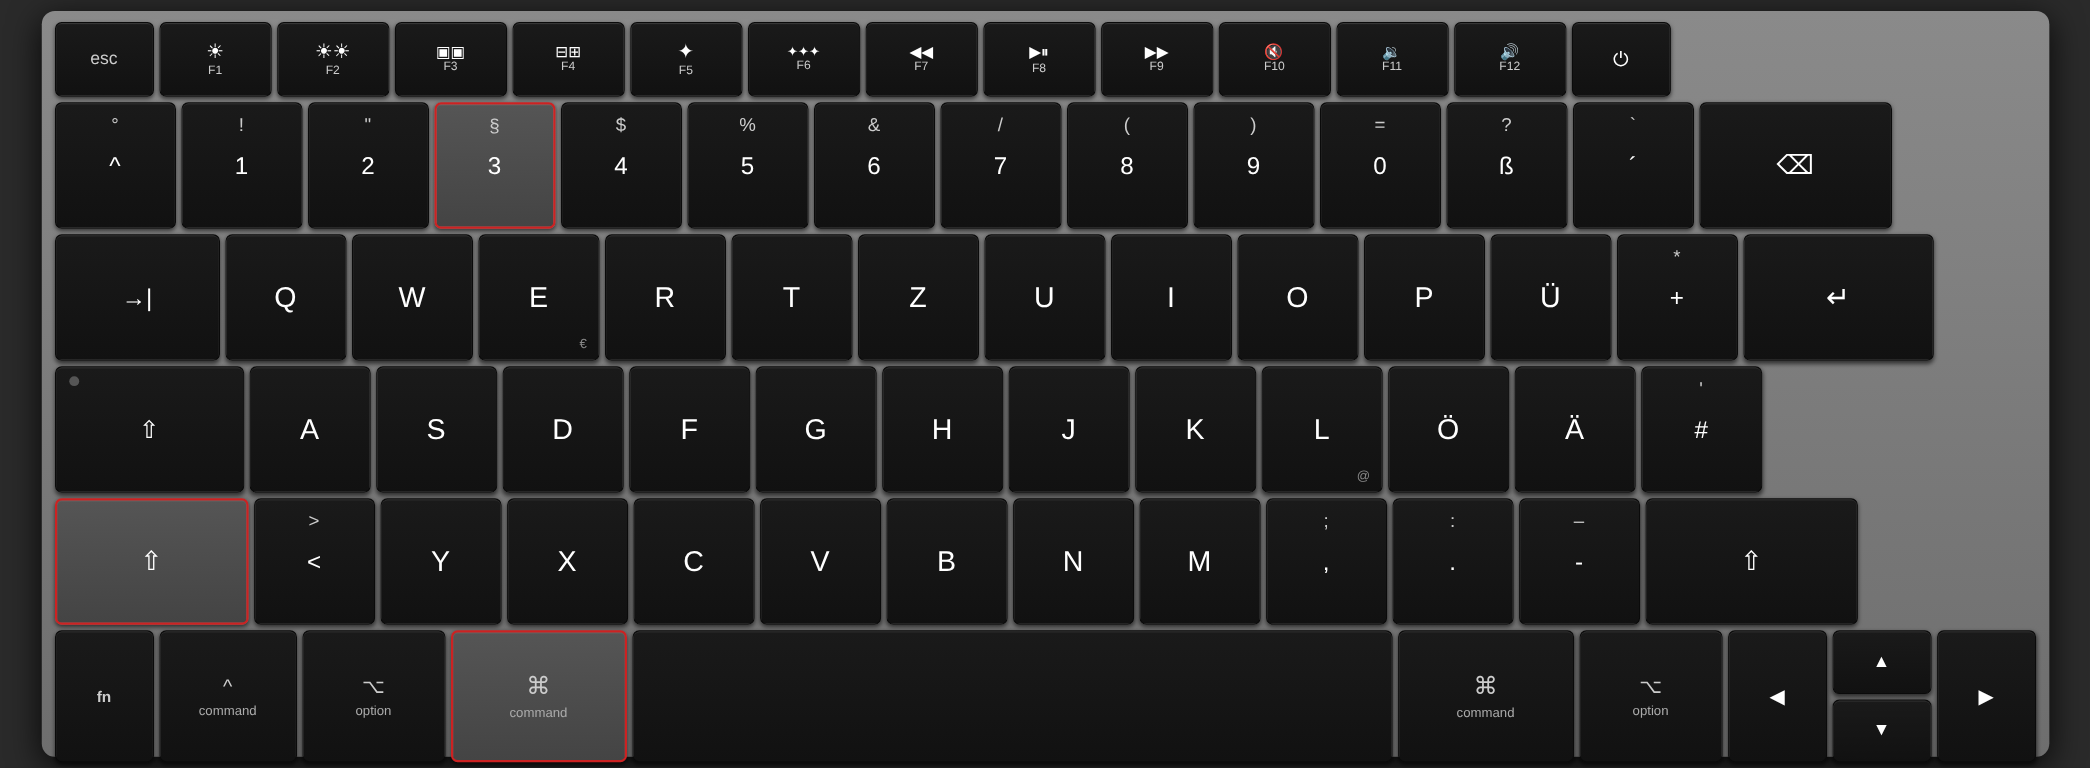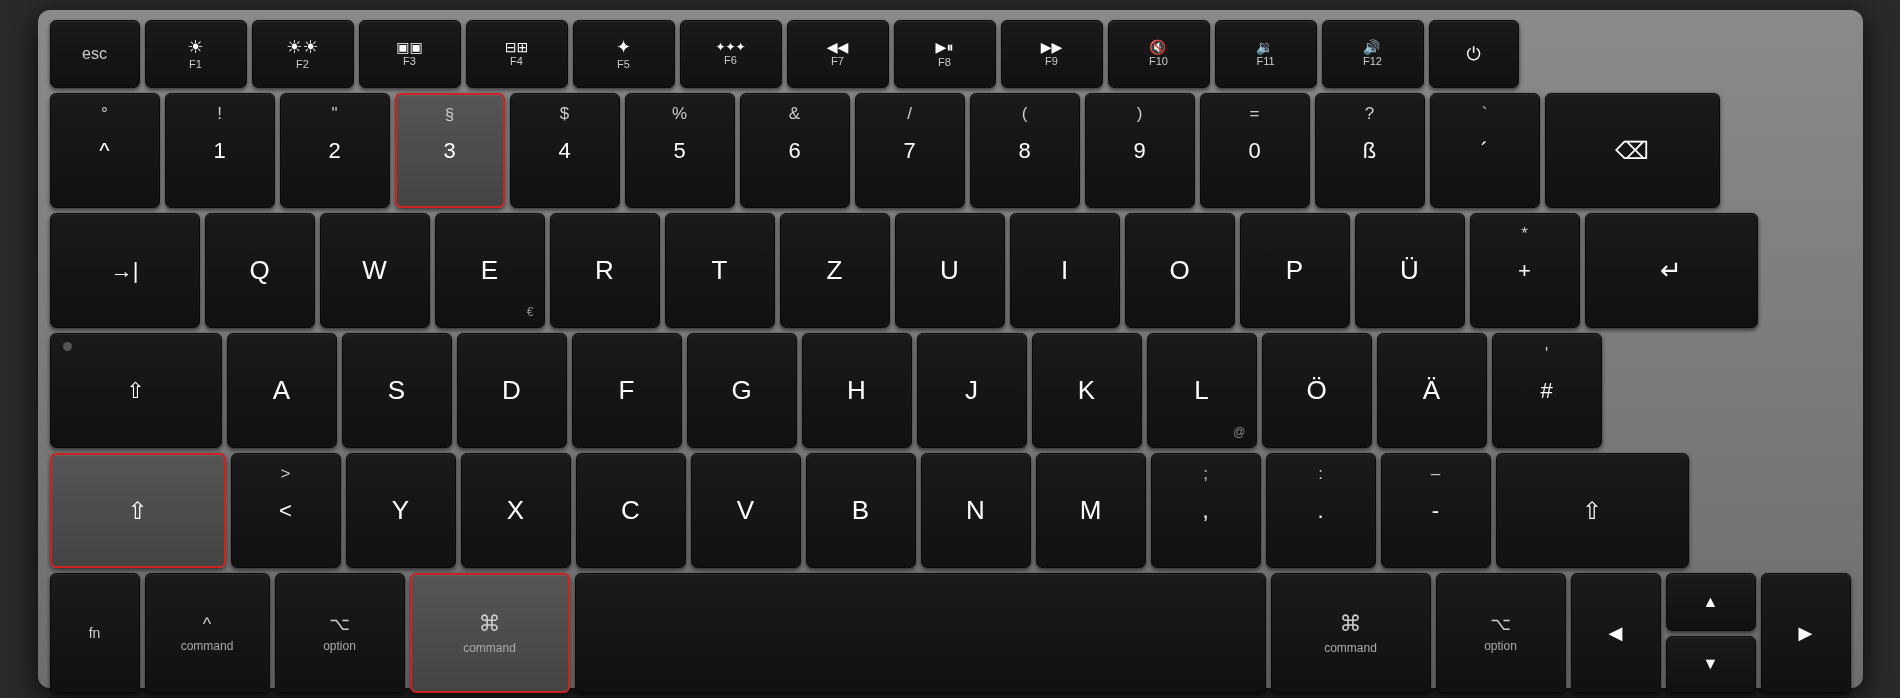--- a/index.html
+++ b/index.html
@@ -341,21 +341,21 @@
       <span style="position:absolute;top:10px;left:50%;transform:translateX(-50%);font-size:17px;color:#ccc;">–</span>
       <span style="font-size:22px;">-</span>
     </div>
     <div class="key" style="width:193px;">
       <span style="font-size:24px;">⇧</span>
     </div>
   </div>
 
   <div class="key-row bottom-row">
     <div class="key" style="width:90px;">
-      <span style="font-size:14px;color:#ccc;">fn</span>
+      <span style="font-size:14px;color:#ccc;font-weight:bold;">fn</span>
     </div>
     <div class="key" style="width:125px;">
       <span style="font-size:18px;color:#ccc;">^</span>
       <span style="font-size:12px;color:#aaa;margin-top:4px;">command</span>
     </div>
     <div class="key" style="width:130px;">
       <span style="font-size:18px;color:#ccc;">⌥</span>
       <span style="font-size:12px;color:#aaa;margin-top:4px;">option</span>
     </div>
     <div class="key red-border" style="width:160px;">

